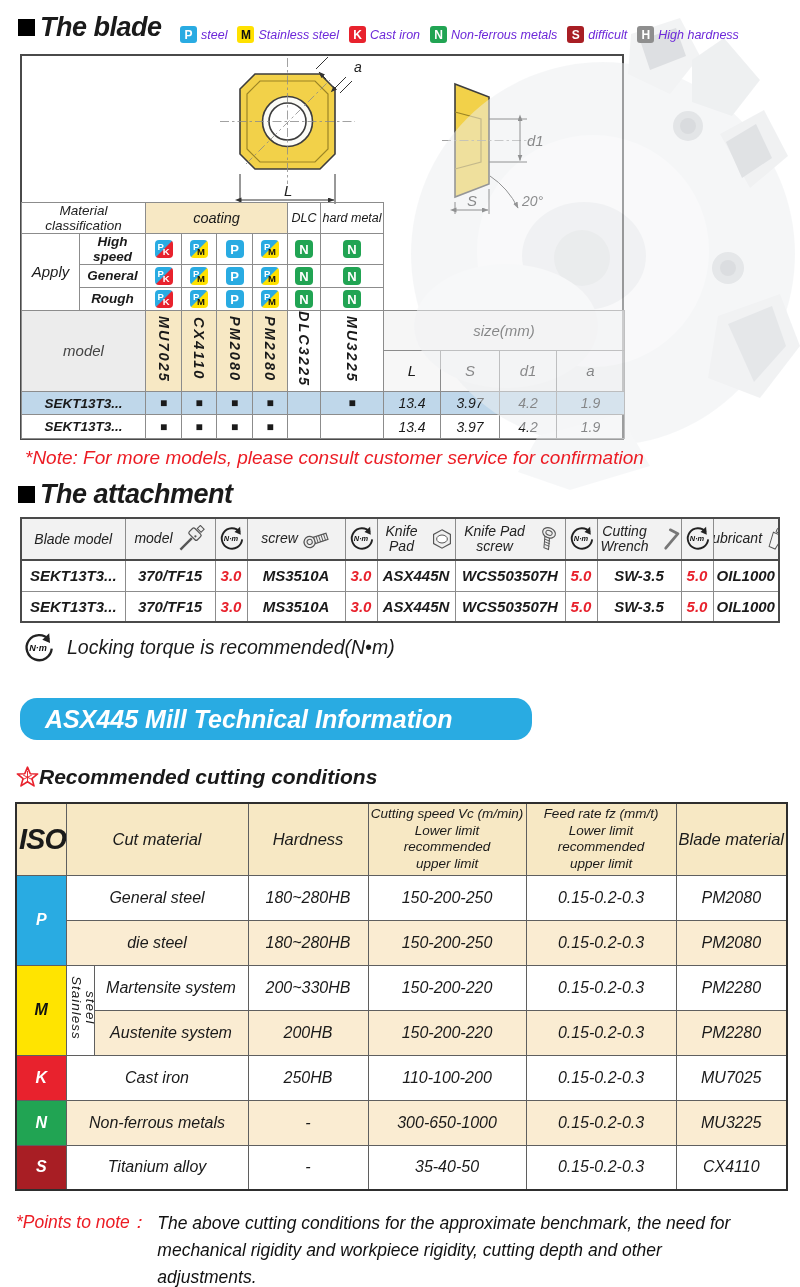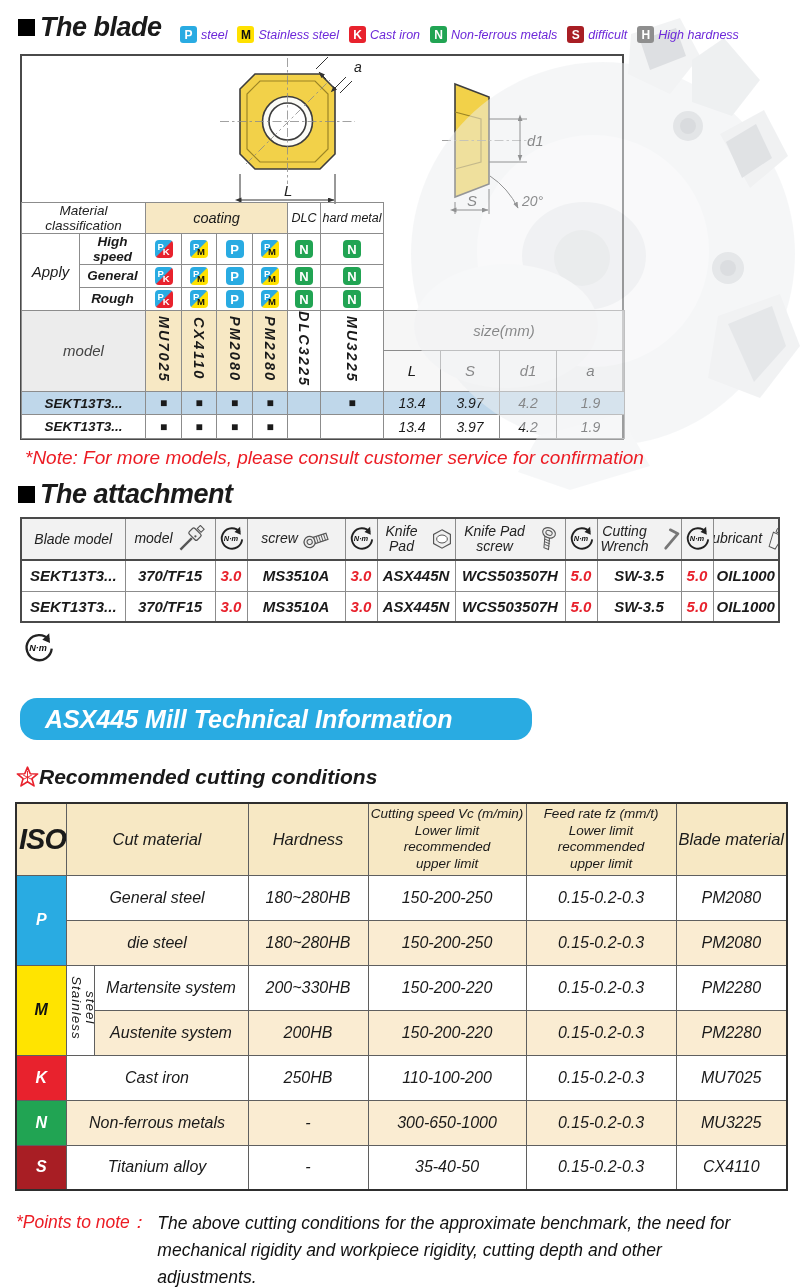--- a/index.html
+++ b/index.html
@@ -461,20 +461,21 @@
   </tr>
 </tbody>
   </table>
 
 <div class="abs nm-note">
   <svg width="32" height="32" viewBox="0 0 28 28">
       <path d="M23.5 7.5 A11 11 0 1 0 26 15.5" fill="none" stroke="#222" stroke-width="2"></path>
       <polygon points="24.5,10.5 23.8,2 17.8,7.6" fill="#222"></polygon>
       <text x="14" y="17.5" text-anchor="middle" font-size="8" font-weight="bold" fill="#111">N·m</text>
     </svg>
+  <span>Locking torque is recommended(N•m)</span>
 </div>
 
 <div class="abs banner">
   <span>ASX445 Mill Technical Information</span>
 </div>
 
 <div class="abs cut-title">
   <svg width="23" height="23" viewBox="0 0 24 24">
     <path d="M12 1.2 L14.9 8.1 L22.6 8.3 L16.6 13.1 L18.8 20.8 L12 16.4 L5.2 20.8 L7.4 13.1 L1.4 8.3 L9.1 8.1 Z" fill="#fff" stroke="#E8222D" stroke-width="1.7" stroke-linejoin="round"></path>
     <path d="M12 5 L12 16 M7.5 9.5 L16.5 14 M16.5 9.5 L7.5 14" stroke="#E8222D" stroke-width="1"></path>

